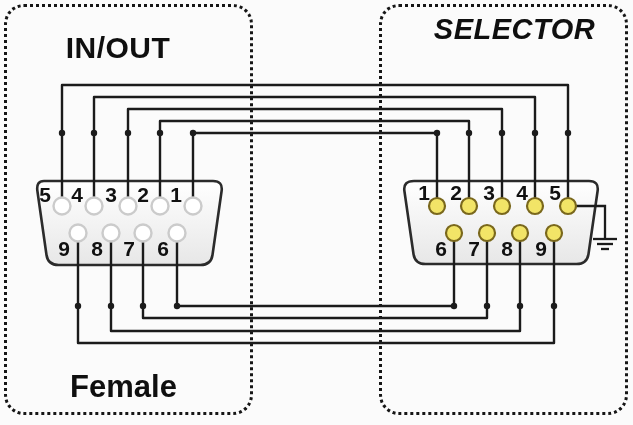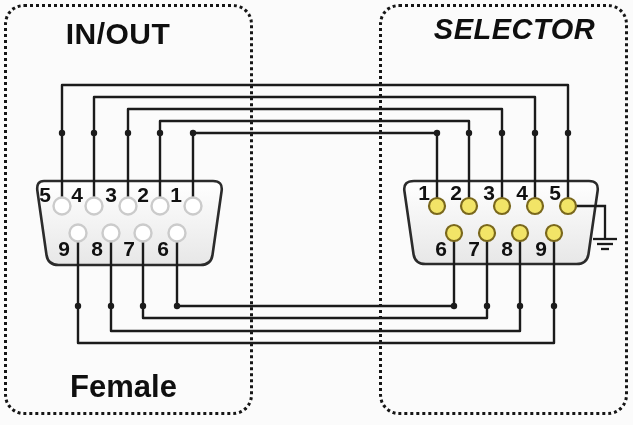--- a/index.html
+++ b/index.html
@@ -10,21 +10,21 @@
   .panel-border{
     position:absolute;box-sizing:border-box;
     border:3px dotted #161616;border-radius:20px;background:transparent;
   }
   .panel-border.left{left:4px;top:4px;width:249px;height:411px;}
   .panel-border.right{left:379px;top:4px;width:249px;height:411px;}
   .big-label{
     position:absolute;text-align:center;font-weight:700;color:#0f0f0f;
     font-family:"Liberation Sans",sans-serif;white-space:nowrap;
   }
-  .title-inout{left:57px;top:19px;width:122px;font-size:30px;line-height:30px;letter-spacing:.5px;}
+  .title-inout{left:57px;top:33px;width:122px;font-size:30px;line-height:30px;letter-spacing:.5px;}
   .title-selector{left:404px;top:13px;width:221px;font-size:29px;line-height:32px;letter-spacing:.5px;font-style:italic;}
   .label-female{left:63px;top:371px;width:121px;font-size:31px;line-height:31px;}
   .label-male{left:447px;top:370px;width:120px;font-size:31px;line-height:31px;}
   svg{position:absolute;left:0;top:0;}
   .connector-body{fill:url(#bodyGrad);stroke:#2b2b2b;stroke-width:2.6;}
   .wire{fill:none;stroke:#1b1b1b;stroke-width:2.4;stroke-linejoin:round;stroke-linecap:butt;}
   .wire-dot{fill:#1b1b1b;stroke:none;}
   .pin-female{fill:#ffffff;stroke:#cbcbcb;stroke-width:2.4;}
   .pin-male{fill:#f2e467;stroke:#7a681c;stroke-width:2.2;}
   .pin-num{font-family:"Liberation Sans",sans-serif;font-weight:700;font-size:21px;fill:#111;text-anchor:middle;}

